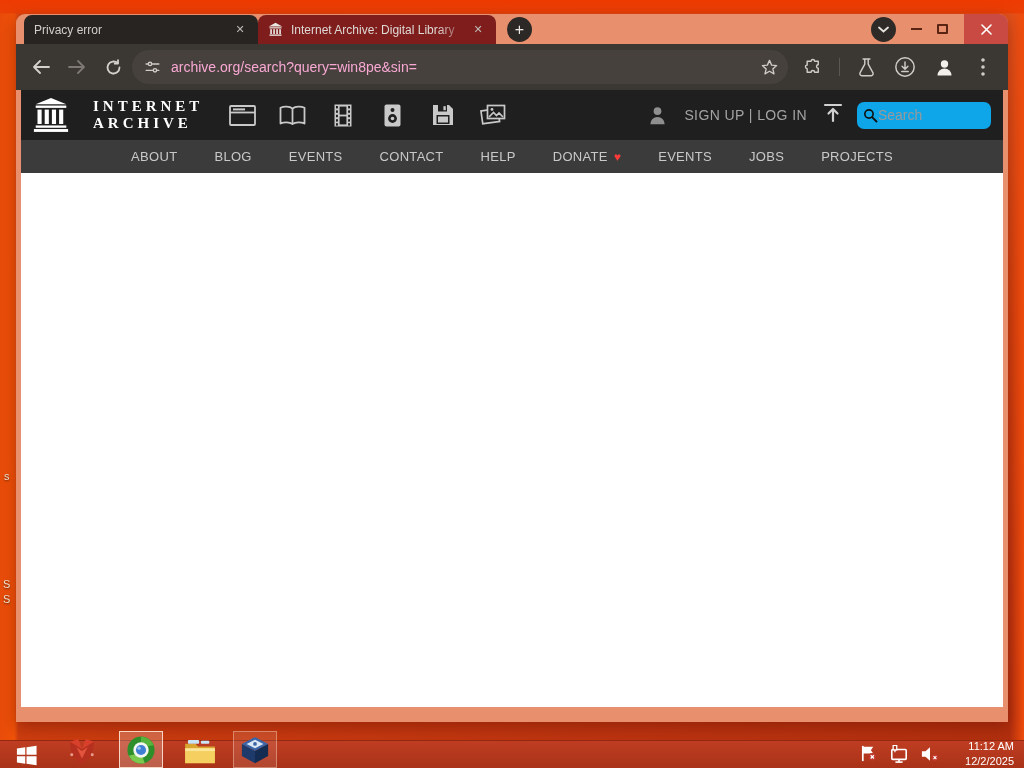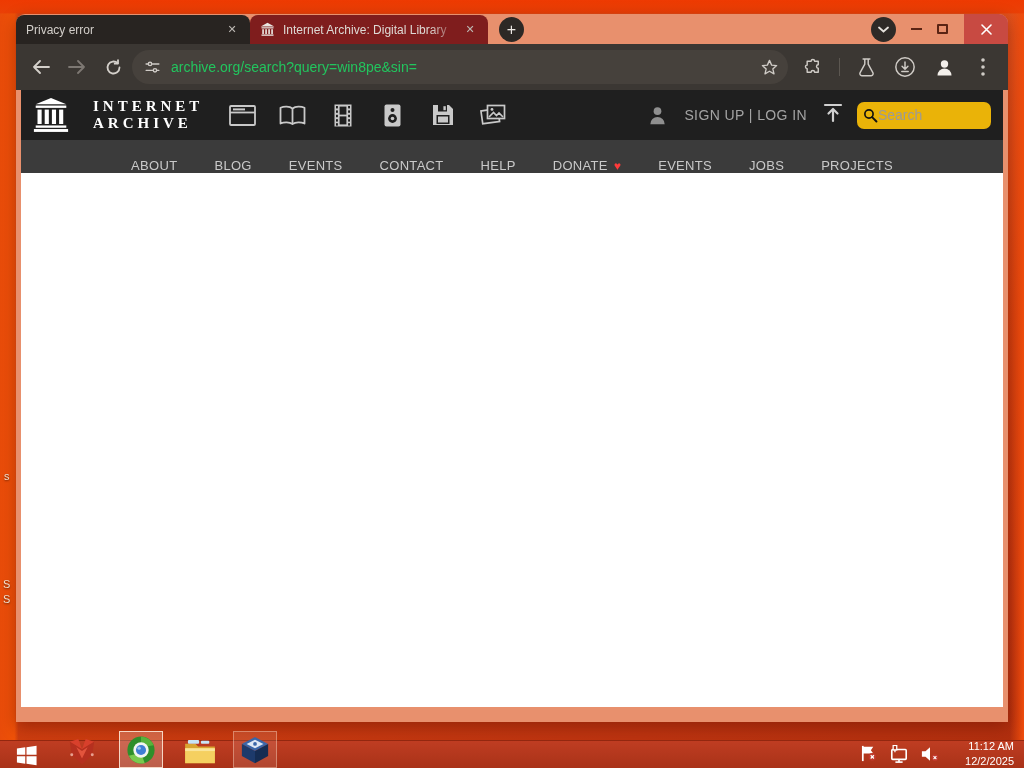--- a/index.html
+++ b/index.html
@@ -17,21 +17,21 @@
   .frag { position:fixed; color:#f7ecd9; font-size:11px; text-shadow:0 1px 2px rgba(0,0,0,.55); }
 
   
   #window {
     position:fixed; left:16px; top:14px; width:992px; height:708px;
     background:#e8906d; border-radius:9px 9px 0 0;
     box-shadow:0 5px 16px rgba(100,15,0,.45);
   }
 
   
-  .tabstrip { height:30px; display:flex; align-items:flex-end; position:relative; }
+  .tabstrip { height:30px; display:flex; align-items:flex-end; padding-left:8px; position:relative; }
   .tab { height:29px; display:flex; align-items:center; padding:0 10px; font-size:12px; color:#d2cec9; }
   .tab.inactive { width:234px; background:#282421; border-radius:8px 8px 0 0; }
   .tab.active   { width:238px; background:#7f1d1d; border-radius:8px 8px 0 0; color:#dedad5; }
   .tab-title { flex:1; white-space:nowrap; overflow:hidden;
                -webkit-mask-image:linear-gradient(90deg,#000 82%,transparent 98%);
                mask-image:linear-gradient(90deg,#000 82%,transparent 98%); }
   .tab-close { width:16px; height:16px; display:flex; align-items:center; justify-content:center;
                font-size:11px; color:#bdb9b4; cursor:default; flex:none; }
   .favicon { width:15px; height:15px; margin-right:8px; flex:none; }
   .newtab { width:25px; height:25px; border-radius:50%; background:#2c2825; color:#ece8e4;
@@ -43,43 +43,43 @@
   .wc-max { width:11px; height:10px; border:2px solid #5a2414; border-radius:1px; margin-right:16px; }
   .wc-close { width:44px; height:30px; background:#c84a42; border-radius:0 9px 0 0;
               display:flex; align-items:center; justify-content:center; }
 
   
   .toolbar { height:46px; background:#3b3733; display:flex; align-items:center; padding:0 12px; }
   .tb-icon { width:26px; height:26px; display:flex; align-items:center; justify-content:center; flex:none; }
   .tb-gap { width:10px; flex:none; }
   .omnibox { width:656px; height:34px; background:#46413c; border-radius:17px;
              display:flex; align-items:center; padding:0 9px 0 12px; margin-left:6px; flex:none; }
-  .url { flex:1; font-size:14px; color:#22c55e; margin-left:10px; white-space:nowrap; overflow:hidden; }
+  .url { flex:1; font-size:14px; color:#f9a8d4; margin-left:10px; white-space:nowrap; overflow:hidden; }
   .tb-right { display:flex; align-items:center; margin-left:auto; gap:13px; }
   .tb-sep { width:1px; height:18px; background:#5c5751; }
 
   
   .page { margin:0 5px; height:617px; background:#ffffff; display:flex; flex-direction:column; overflow:hidden; }
 
   .ia-header { height:50px; background:#1f1f1f; display:flex; align-items:center; padding:0 12px; flex:none; }
   .logo-text { font-family:"Liberation Serif",serif; color:#fff; font-size:15px; letter-spacing:4px;
                line-height:1.15; margin-left:24px; font-weight:700; white-space:nowrap; }
   .media-icons { display:flex; gap:23px; margin-left:26px; align-items:center; }
   .mt-icon { width:27px; height:24px; display:flex; align-items:center; justify-content:center; }
   .ia-right { margin-left:auto; display:flex; align-items:center; }
   .auth { color:#a3a3a3; font-size:14px; letter-spacing:.4px; margin-left:15px; white-space:nowrap; }
   .auth a { color:#a3a3a3; text-decoration:none; }
   .upload { margin:0 14px 0 16px; }
-  .search-box { width:134px; height:27px; background:#eab308; border-radius:7px;
+  .search-box { width:134px; height:27px; background:#0ea5e9; border-radius:7px;
                 display:flex; align-items:center; padding:0 4px 0 6px; }
   .search-box input { border:0; outline:0; width:100%; font-size:14px; color:#333; background:transparent;
                       font-family:"Liberation Sans",sans-serif; }
   .search-box input::placeholder { color:#9a9a9a; }
 
-  .ia-nav { height:33px; background:#3b3b3b; display:flex; align-items:flex-end; justify-content:center;
+  .ia-nav { height:33px; background:#3b3b3b; display:flex; align-items:center; justify-content:center;
             gap:37px; flex:none; }
   .nav-item { color:#c9c9c9; font-size:13px; letter-spacing:.3px; text-decoration:none; display:flex; align-items:center; }
   .heart { color:#ff3a3a; font-size:12px; margin-left:6px; }
 
   .page-body { flex:1; background:#fff; }
 
   
   #taskbar { position:fixed; left:0; right:0; bottom:0; height:28px;
              background:linear-gradient(180deg,#bf3d22 0%,#a93218 100%);
              border-top:1px solid #93270f; display:flex; align-items:flex-end; }

